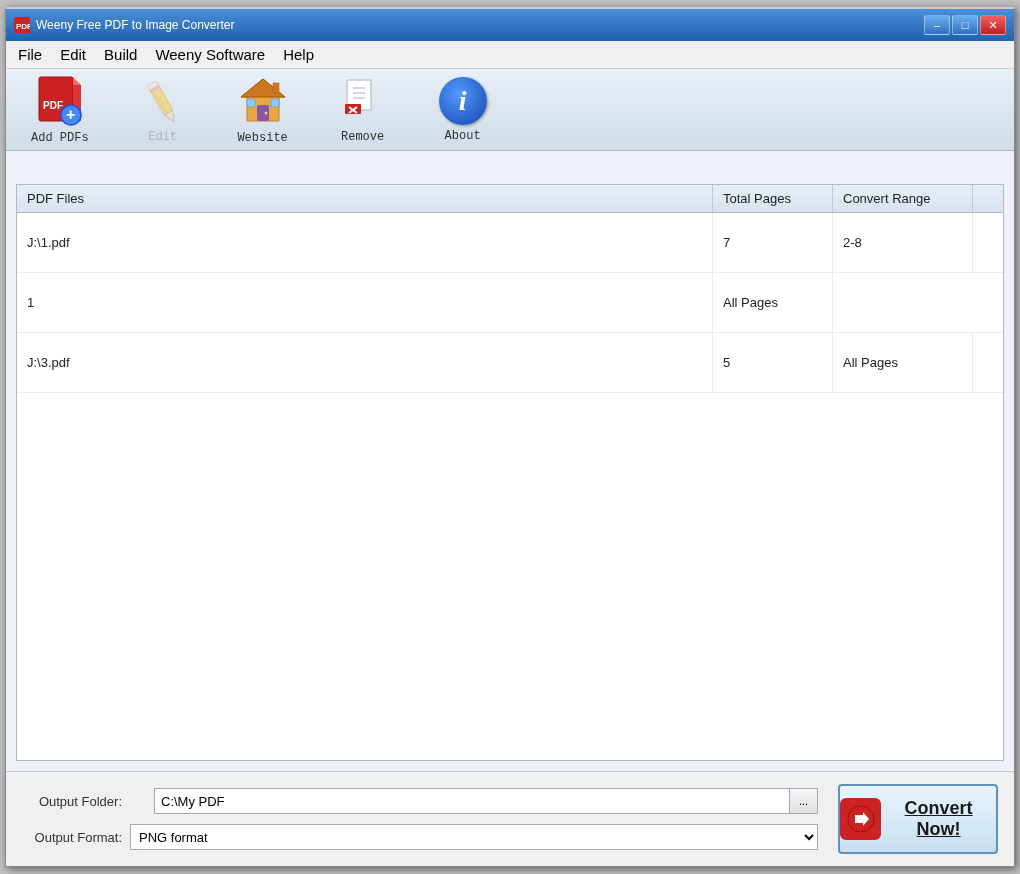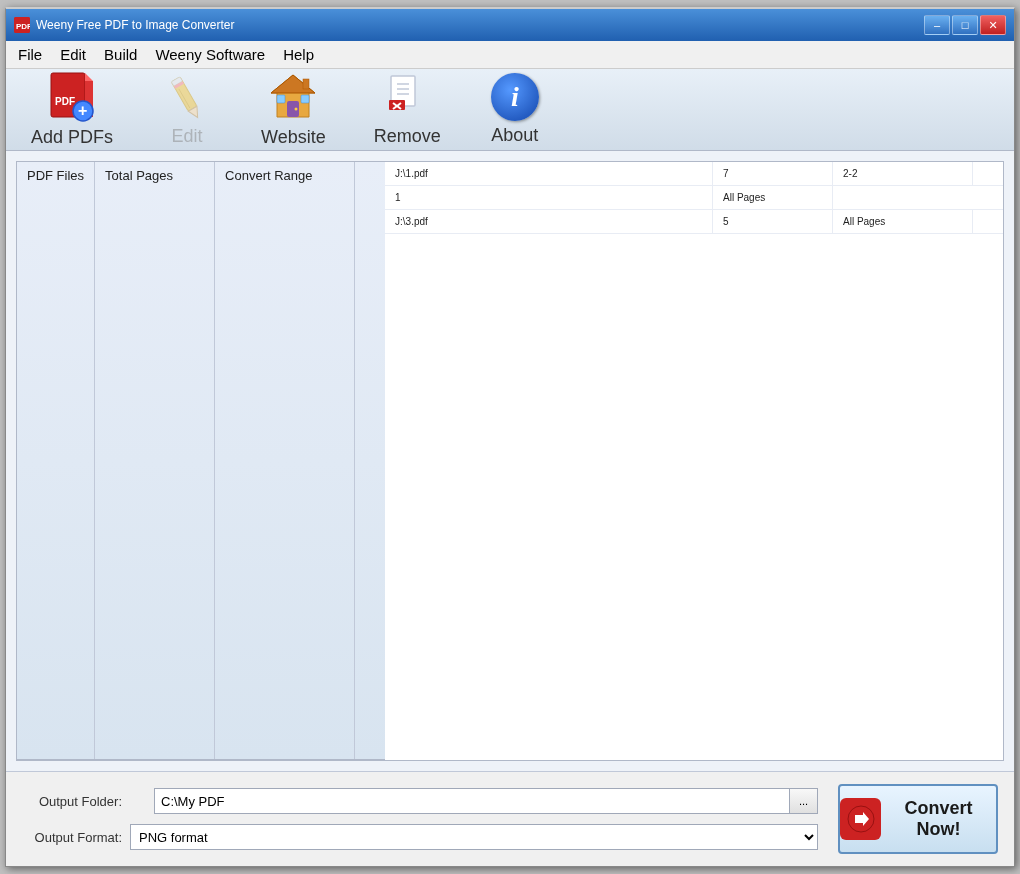--- a/index.html
+++ b/index.html
@@ -108,22 +108,23 @@
       padding: 4px 8px;
       border-radius: 4px;
       border: 1px solid transparent;
       min-width: 70px;
     }
     .toolbar-btn.disabled {
       opacity: 0.5;
       cursor: default;
     }
     .toolbar-btn-label {
-      font-size: 18px;
+      font-size: 12px;
       color: #333;
+      font-family: Liberation Mono, monospace;
     }
     .toolbar-btn.disabled .toolbar-btn-label {
       color: #888;
     }
     
     .info-icon {
       width: 48px;
       height: 48px;
       border-radius: 50%;
       background: radial-gradient(circle at 40% 35%, #5599ff, #1144aa);
@@ -144,21 +145,22 @@
       padding: 10px;
       gap: 10px;
       background: #eef2f8;
     }
     .file-table {
       flex: 1;
       background: white;
       border: 1px solid #b0b8c8;
       overflow: hidden;
       display: flex;
-      flex-direction: row;
+      flex-direction: column;
+      margin-top: 23px;
     }
     .table-header {
       display: grid;
       grid-template-columns: 1fr 120px 140px 30px;
       background: linear-gradient(to bottom, #e8eef8, #d8e4f0);
       border-bottom: 1px solid #b0b8c8;
     }
     .table-header-cell {
       padding: 6px 10px;
       font-weight: normal;
@@ -172,22 +174,22 @@
     .table-body {
       flex: 1;
       overflow-y: auto;
     }
     .table-row {
       display: grid;
       grid-template-columns: 1fr 120px 140px 30px;
       border-bottom: 1px solid #e8ecf4;
     }
     .table-cell {
-      padding: 6px 10px;
-      font-size: 10px;
+      padding: 22px 10px;
+      font-size: 13px;
       color: #222;
       border-right: 1px solid #e8ecf4;
     }
     .table-cell:last-child {
       border-right: none;
     }
     .bottom-panel {
       background: #f0f0f0;
       border-top: 1px solid #c0c8d8;
       padding: 12px 16px;
@@ -257,20 +259,21 @@
       background: linear-gradient(to bottom, #e8f4ff, #c8dff0);
       border: 2px solid #6090c0;
       border-radius: 4px;
       cursor: pointer;
       display: flex;
       align-items: center;
       justify-content: center;
       font-size: 18px;
       font-weight: bold;
       color: #1a1a1a;
+      text-decoration: underline;
     }
     .convert-icon {
       width: 42px;
       height: 42px;
       background: #cc2222;
       border-radius: 6px;
       display: flex;
       align-items: center;
       justify-content: center;
       color: white;
@@ -385,21 +388,21 @@
         <div class="table-header-cell">PDF Files</div>
         <div class="table-header-cell">Total Pages</div>
         <div class="table-header-cell">Convert Range</div>
         <div class="table-header-cell"></div>
       </div>
 
       <div class="table-body">
         <div class="table-row">
           <div class="table-cell">J:\1.pdf</div>
           <div class="table-cell">7</div>
-          <div class="table-cell">2-2</div>
+          <div class="table-cell">2-8</div>
           <div class="table-cell"></div>
         </div>
         <div class="table-row">
           <div class="table-cell">1</div>
           <div class="table-cell">All Pages</div>
           <div class="table-cell"></div>
         </div>
         <div class="table-row">
           <div class="table-cell">J:\3.pdf</div>
           <div class="table-cell">5</div>

